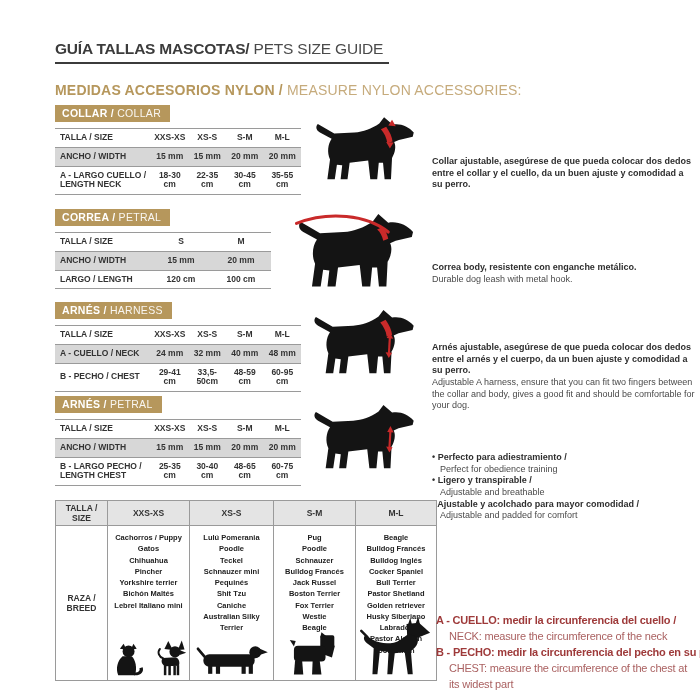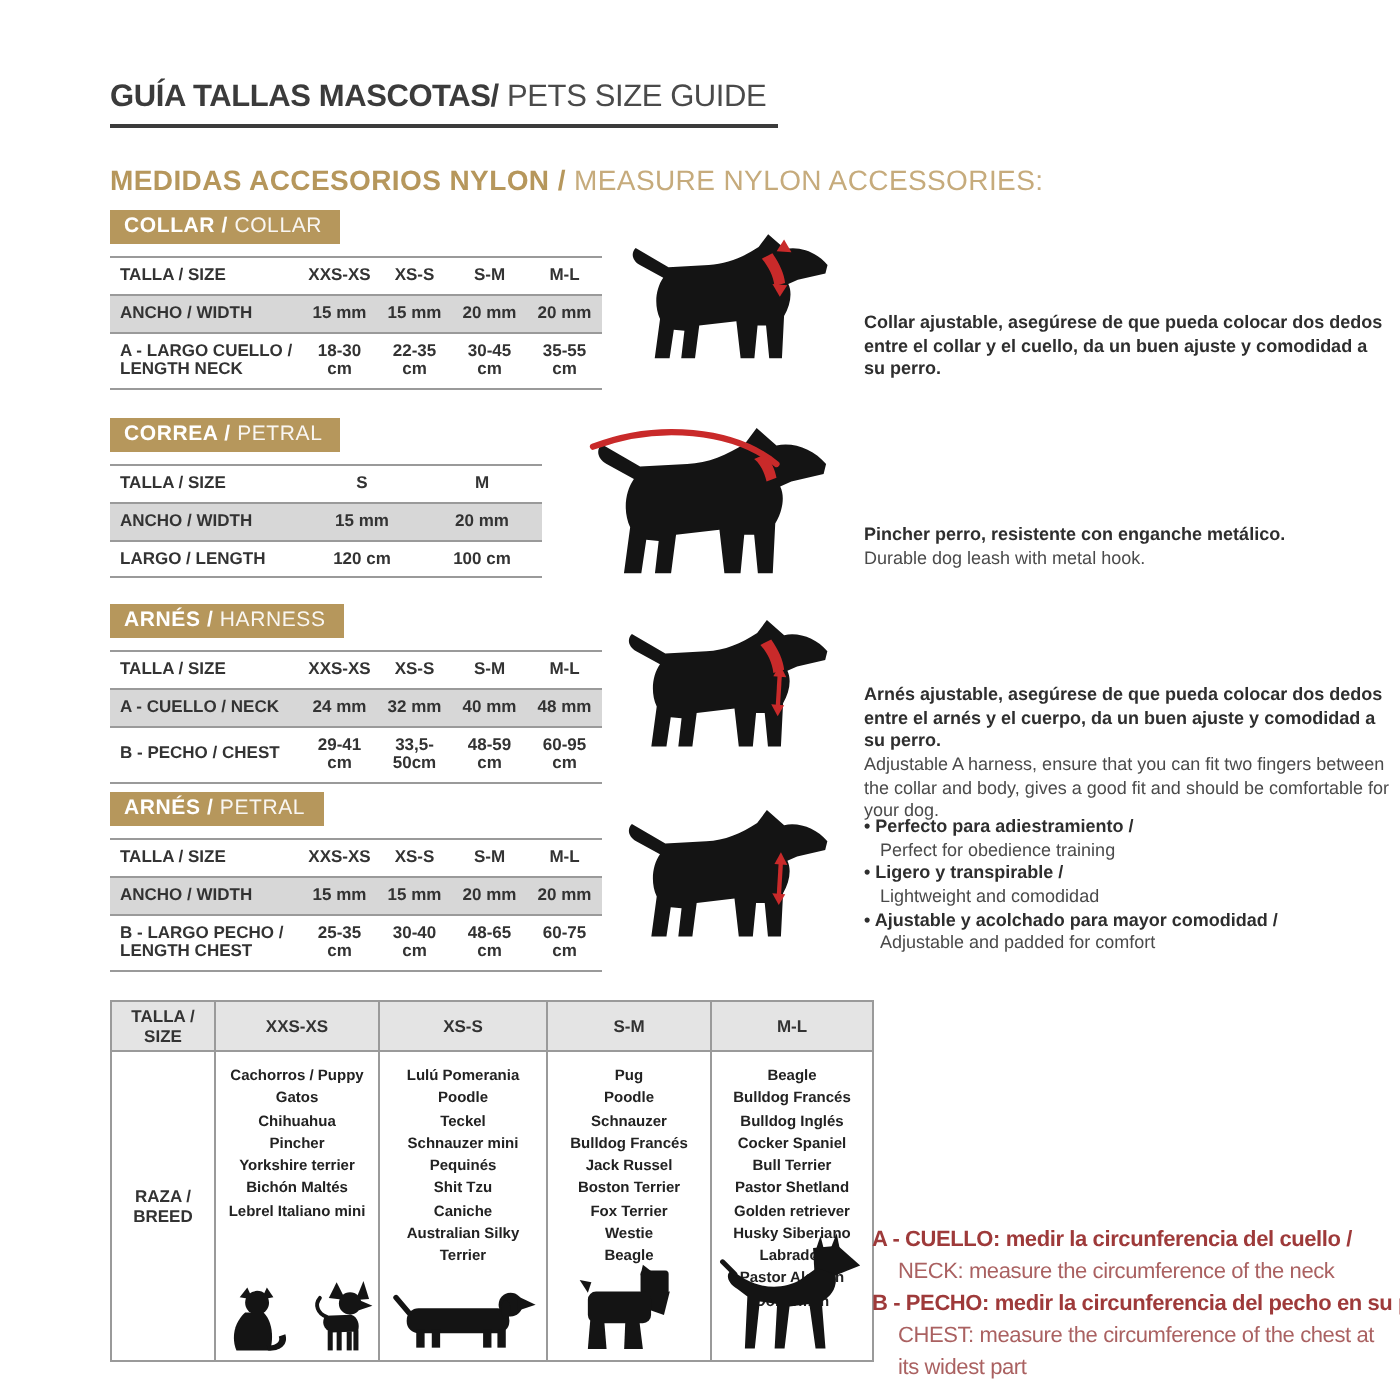--- a/index.html
+++ b/index.html
@@ -141,21 +141,21 @@
         <td>100 cm</td>
       </tr>
     </tbody>
   </table>
   <svg class="dog" style="left:294px;top:206px" width="124" height="93" viewBox="0 0 200 150">
     <use href="#dog-shape"></use>
     <path d="M152 42 C118 14 56 8 4 28" stroke="#c92a2a" stroke-width="5" fill="none" stroke-linecap="round"></path>
     <path d="M143 34 C148 40 151 47 152 53 L144 56 C142 48 139 42 134 38 Z" fill="#c92a2a"></path>
   </svg>
   <div class="desc" style="left:432px;top:230px">
-    <div class="d-es">Pincher perro, resistente con enganche metálico.</div>
+    <div class="d-es">Correa body, resistente con enganche metálico.</div>
     <div class="d-en">Durable dog leash with metal hook.</div>
   </div>
 
   <div class="badge" style="top:302px">
     <span class="b-es">ARNÉS /</span><span class="b-en"> HARNESS</span>
   </div>
   <table class="spec" style="left:55px;top:325px">
     <colgroup>
         <col class="c-lbl">
         <col class="c-v">
@@ -233,28 +233,28 @@
         <td>60-75 cm</td>
       </tr>
     </tbody>
   </table>
   <svg class="dog" style="left:310px;top:398px" width="108" height="81" viewBox="0 0 200 150">
     <use href="#dog-shape"></use>
     <line x1="149" y1="60" x2="147" y2="94" stroke="#c92a2a" stroke-width="4"></line>
     <polygon points="149,52 155,64 143,63" fill="#c92a2a"></polygon>
     <polygon points="147,101 141,90 153,91" fill="#c92a2a"></polygon>
   </svg>
-  <div class="desc" style="left:432px;top:376px">
+  <div class="desc" style="left:432px;top:420px">
     <div class="bullet">
       <div class="d-es bullet-es">Perfecto para adiestramiento /</div>
       <div class="d-en bullet-en">Perfect for obedience training</div>
     </div>
     <div class="bullet">
       <div class="d-es bullet-es">Ligero y transpirable /</div>
-      <div class="d-en bullet-en">Lightweight and comodidad</div>
+      <div class="d-en bullet-en">Adjustable and breathable</div>
     </div>
     <div class="bullet">
       <div class="d-es bullet-es">Ajustable y acolchado para mayor comodidad /</div>
       <div class="d-en bullet-en">Adjustable and padded for comfort</div>
     </div>
   </div>
 
   <table class="breeds-table">
     <colgroup>
         <col style="width:52px">

